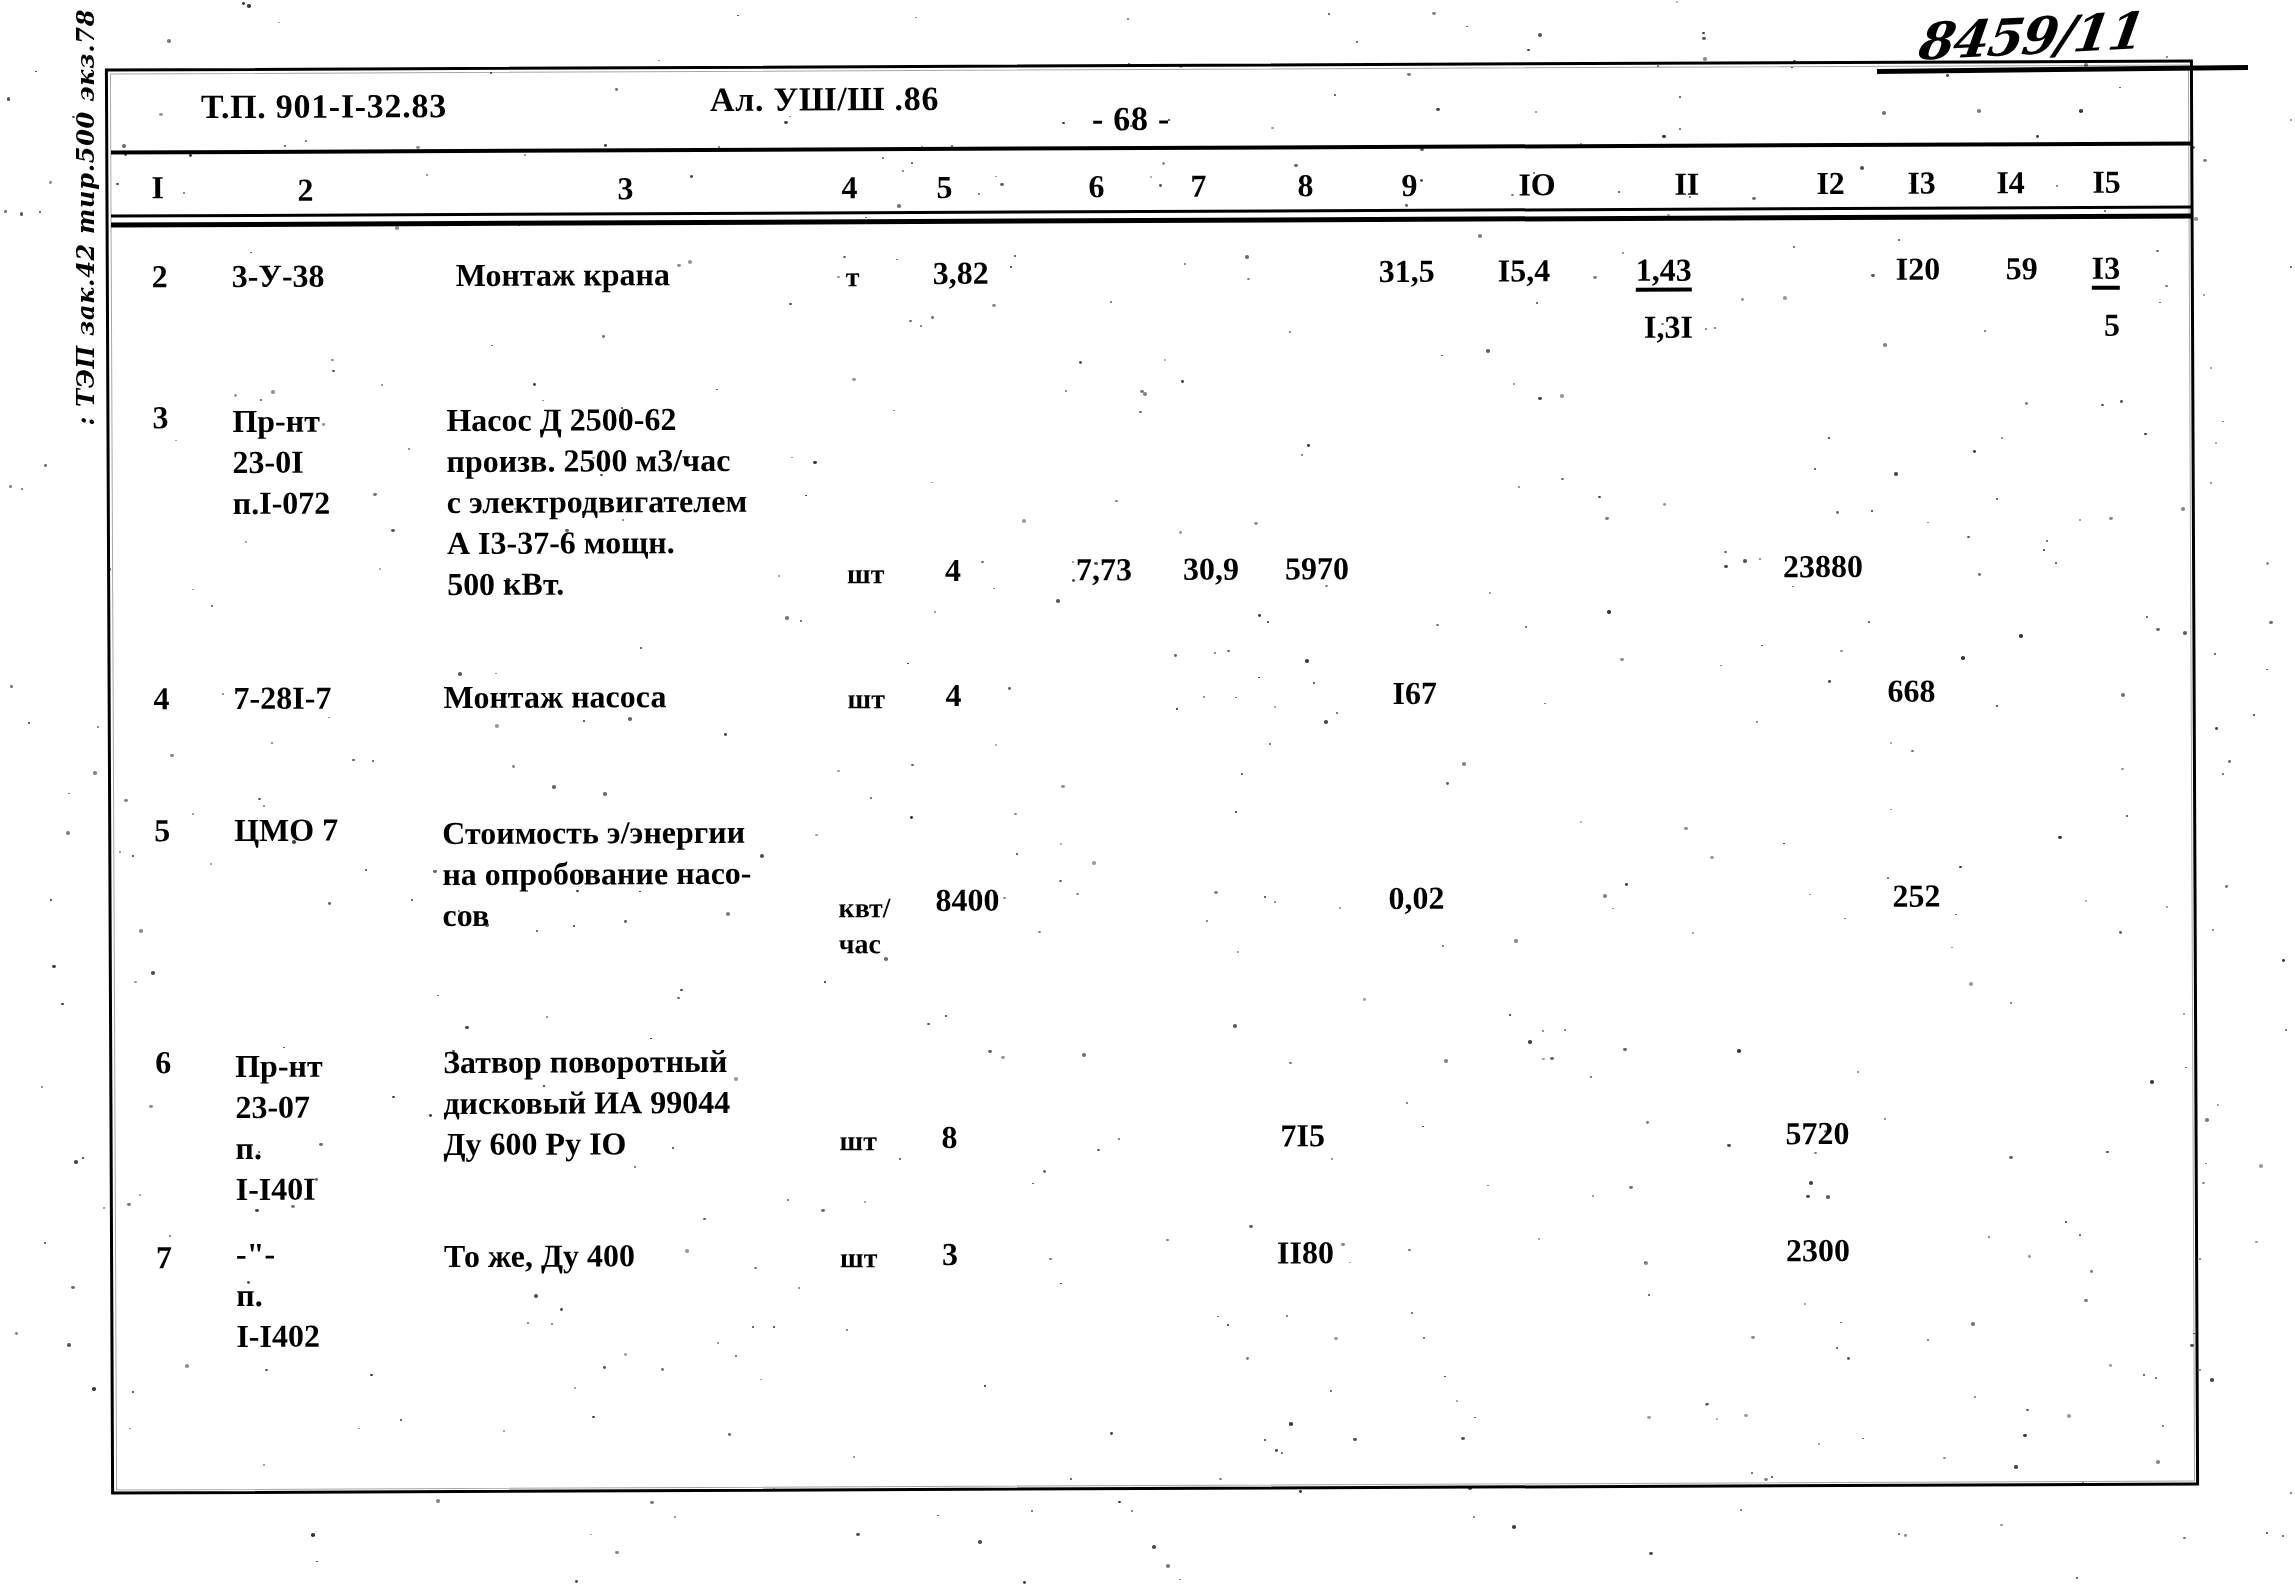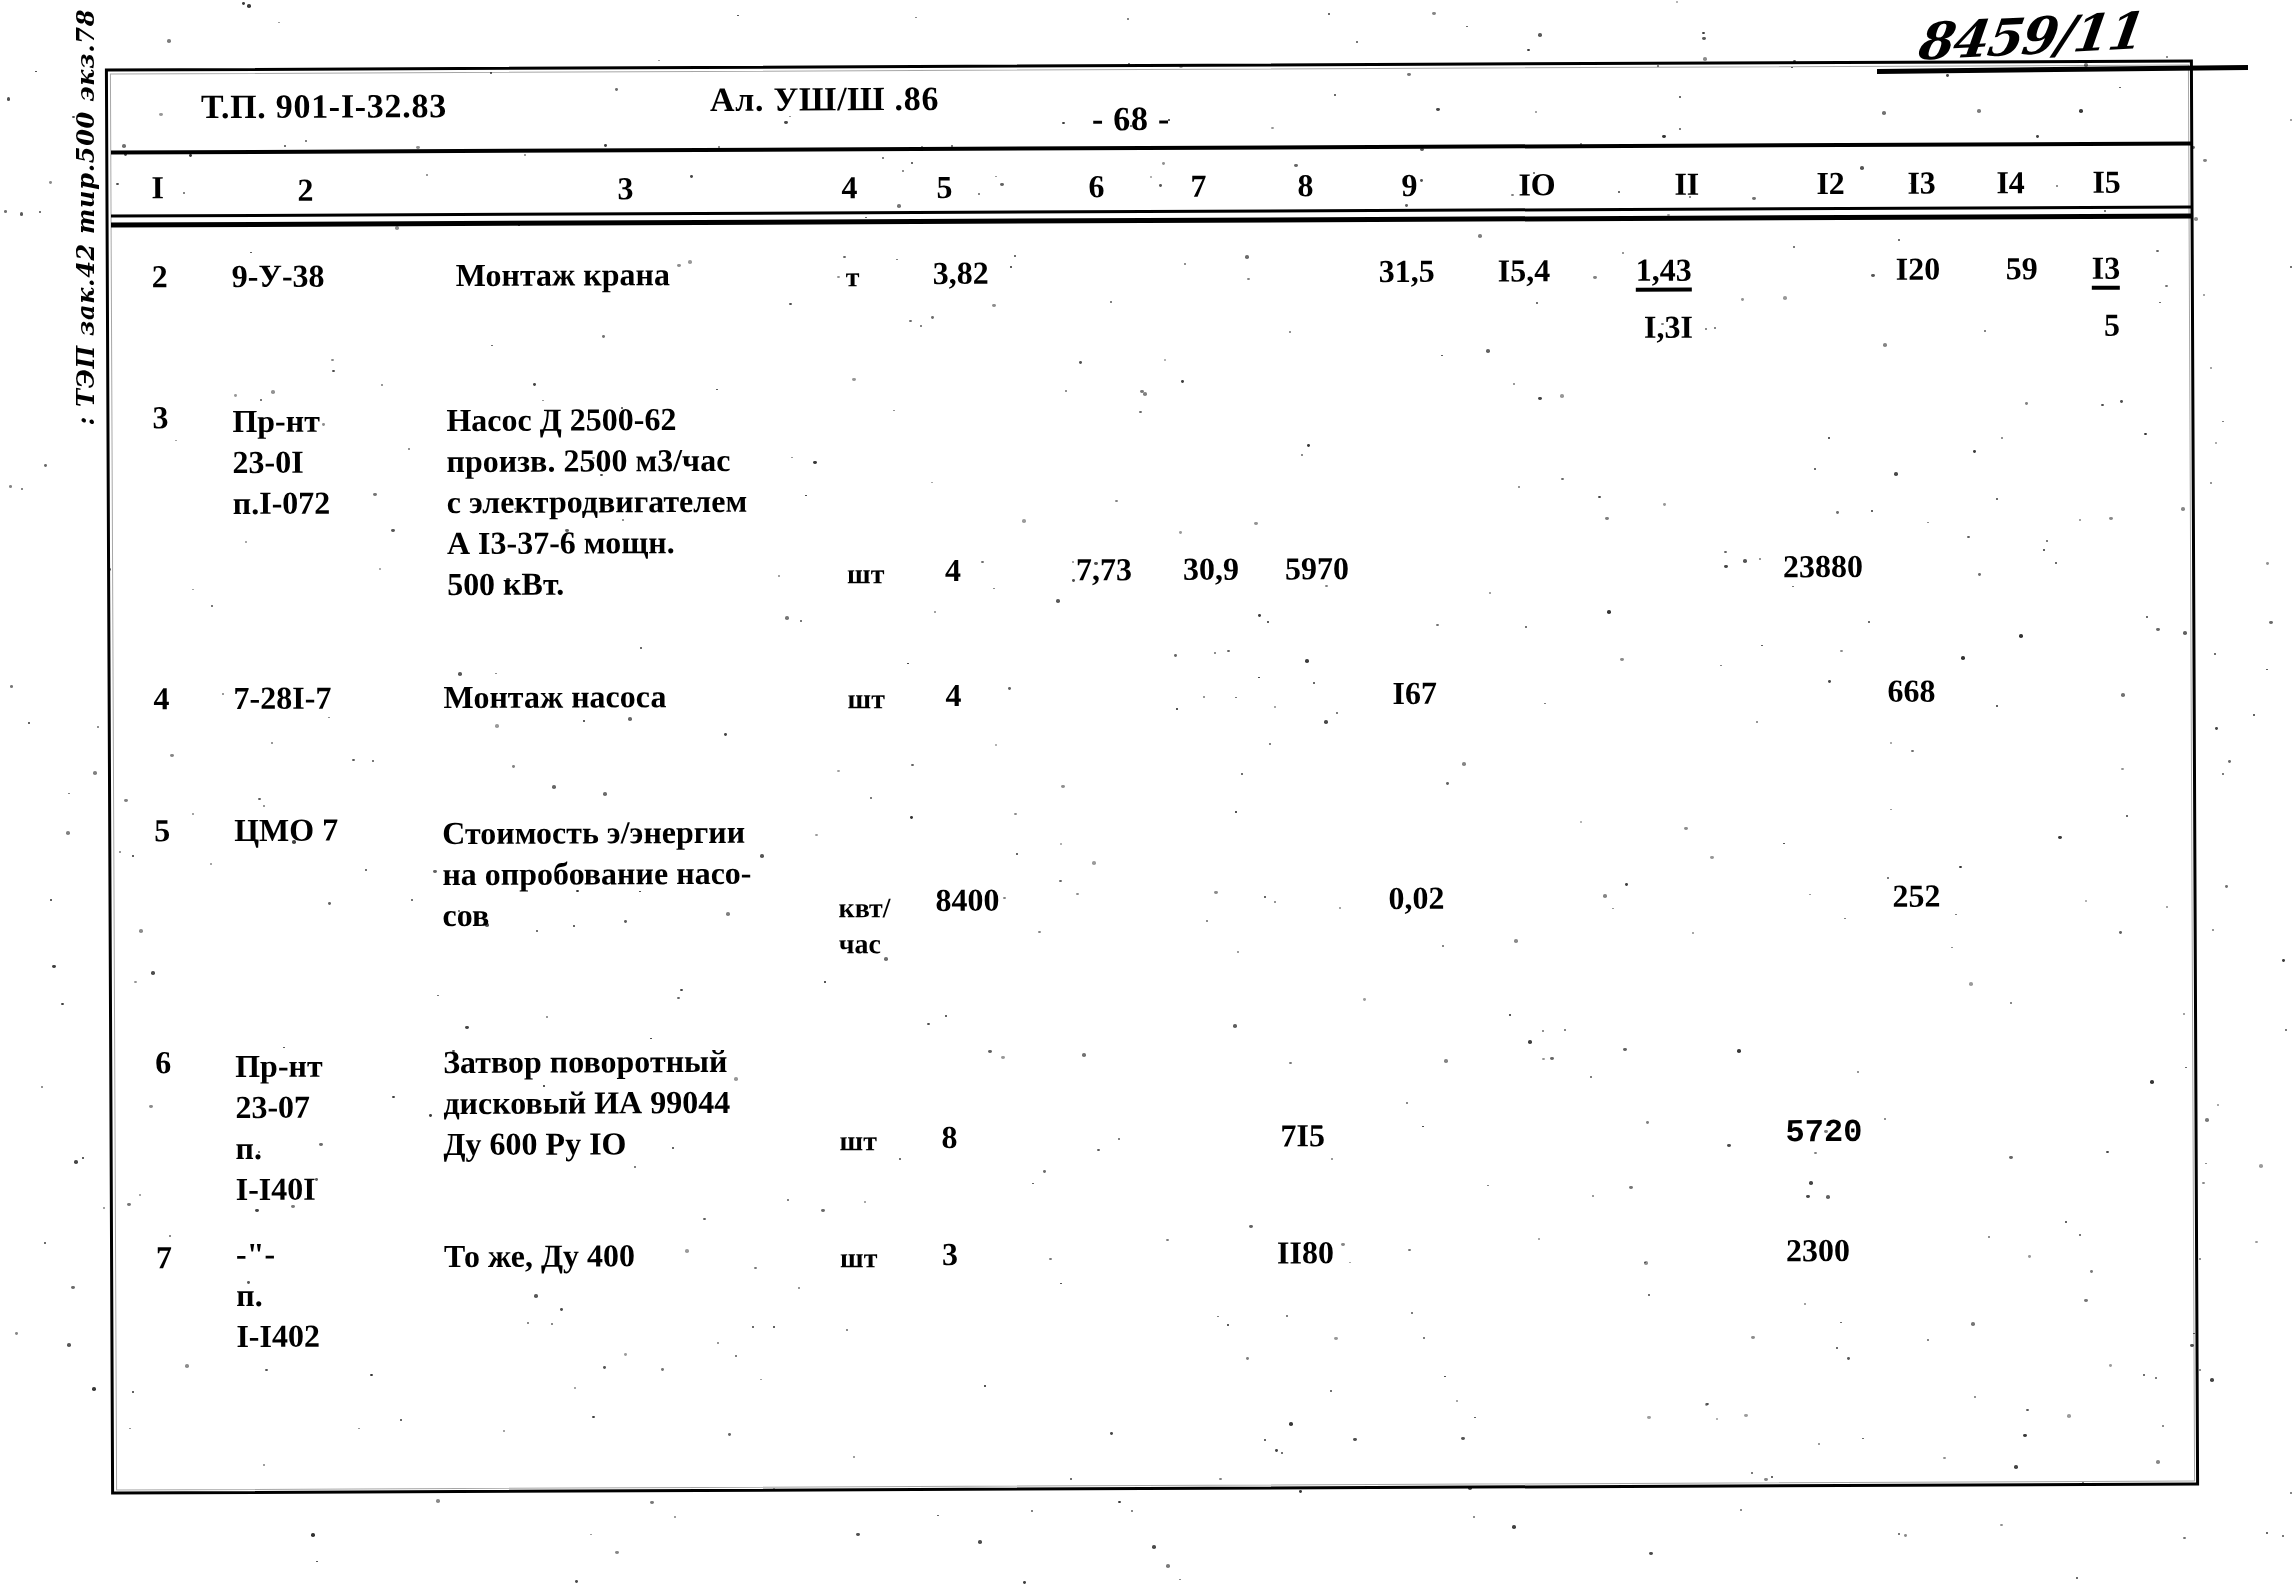--- a/index.html
+++ b/index.html
@@ -159,21 +159,21 @@
   <div class="t colnum" style="left:1300px;top:170px;">8</div>
   <div class="t colnum" style="left:1404px;top:170px;">9</div>
   <div class="t colnum" style="left:1521px;top:170px;">IO</div>
   <div class="t colnum" style="left:1677px;top:170px;">II</div>
   <div class="t colnum" style="left:1819px;top:170px;">I2</div>
   <div class="t colnum" style="left:1910px;top:170px;">I3</div>
   <div class="t colnum" style="left:1999px;top:170px;">I4</div>
   <div class="t colnum" style="left:2095px;top:170px;">I5</div>
 
   <div class="t cell" style="left:154px;top:256px;">2</div>
-  <div class="t cell" style="left:234px;top:256px;">9-У-38</div>
+  <div class="t cell" style="left:234px;top:256px;">3-У-38</div>
   <div class="t cell" style="left:458px;top:256px;">Монтаж крана</div>
   <div class="t cell small" style="left:848px;top:262px;">т</div>
   <div class="t cell" style="left:935px;top:256px;">3,82</div>
   <div class="t cell" style="left:1381px;top:256px;">31,5</div>
   <div class="t cell" style="left:1500px;top:256px;">I5,4</div>
   <div class="t cell underline-num" style="left:1638px;top:256px;">1,43</div>
   <div class="t cell" style="left:1646px;top:313px;">I,3I</div>
   <div class="t cell" style="left:1898px;top:256px;">I20</div>
   <div class="t cell" style="left:2008px;top:256px;">59</div>
   <div class="t cell underline-num" style="left:2094px;top:256px;">I3</div>
@@ -204,21 +204,21 @@
   <div class="t cell" style="left:935px;top:883px;">8400</div>
   <div class="t cell" style="left:1388px;top:883px;">0,02</div>
   <div class="t cell" style="left:1892px;top:883px;">252</div>
 
   <div class="t cell" style="left:154px;top:1042px;">6</div>
   <div class="t cell multi" style="left:234px;top:1042px;">Пр-нт<br>23-07<br>п.<br>I-I40I</div>
   <div class="t cell multi" style="left:442px;top:1039px;">Затвор поворотный<br>дисковый ИА 99044<br>Ду 600 Ру IO</div>
   <div class="t cell small" style="left:838px;top:1126px;">шт</div>
   <div class="t cell" style="left:940px;top:1120px;">8</div>
   <div class="t cell" style="left:1279px;top:1120px;">7I5</div>
-  <div class="t cell" style="left:1784px;top:1120px;font-family:Liberation Mono, monospace;">5720</div>
+  <div class="t cell" style="left:1784px;top:1120px;">5720</div>
 
   <div class="t cell" style="left:154px;top:1237px;">7</div>
   <div class="t cell multi" style="left:234px;top:1230px;">-"-<br>п.<br>I-I402</div>
   <div class="t cell" style="left:442px;top:1237px;">То же, Ду 400</div>
   <div class="t cell small" style="left:838px;top:1243px;">шт</div>
   <div class="t cell" style="left:940px;top:1237px;">3</div>
   <div class="t cell" style="left:1275px;top:1237px;">II80</div>
   <div class="t cell" style="left:1784px;top:1237px;">2300</div>
 
 </div>

